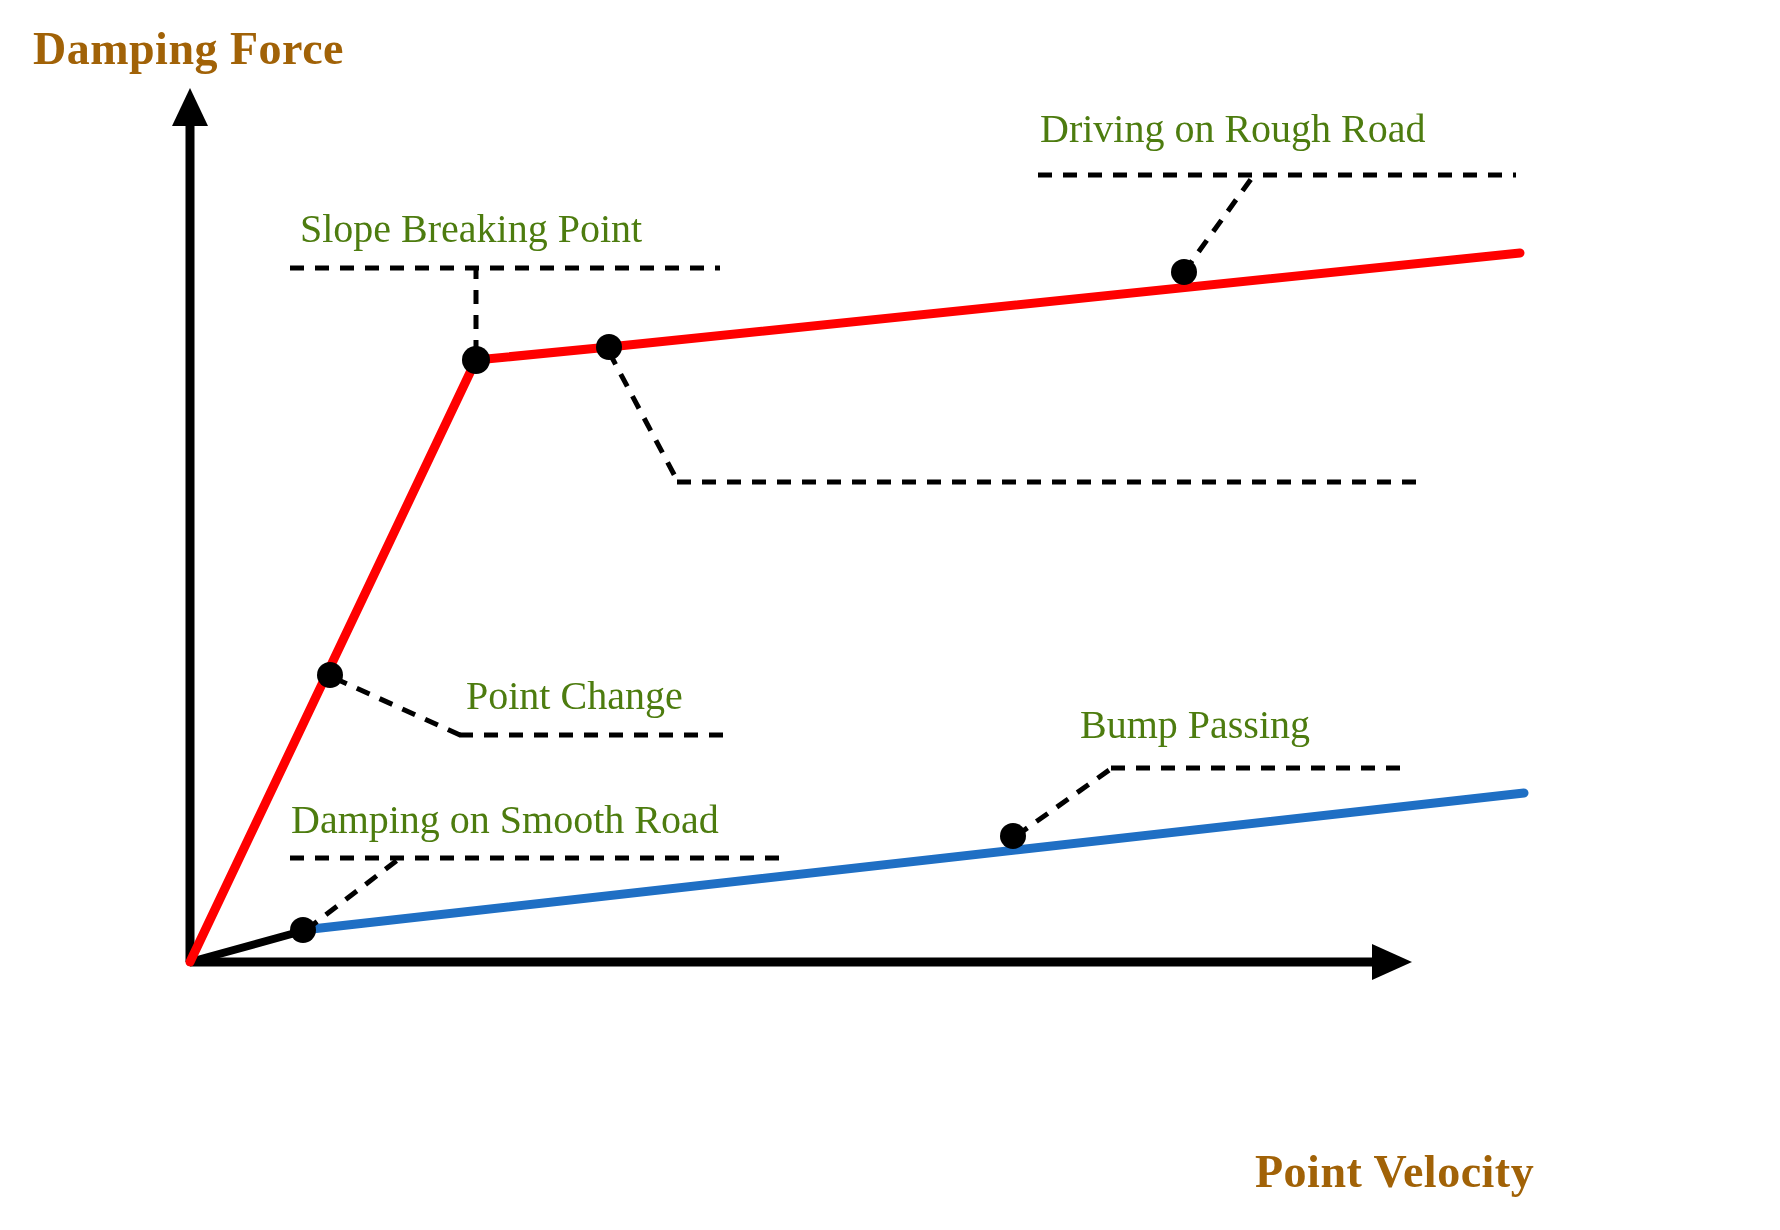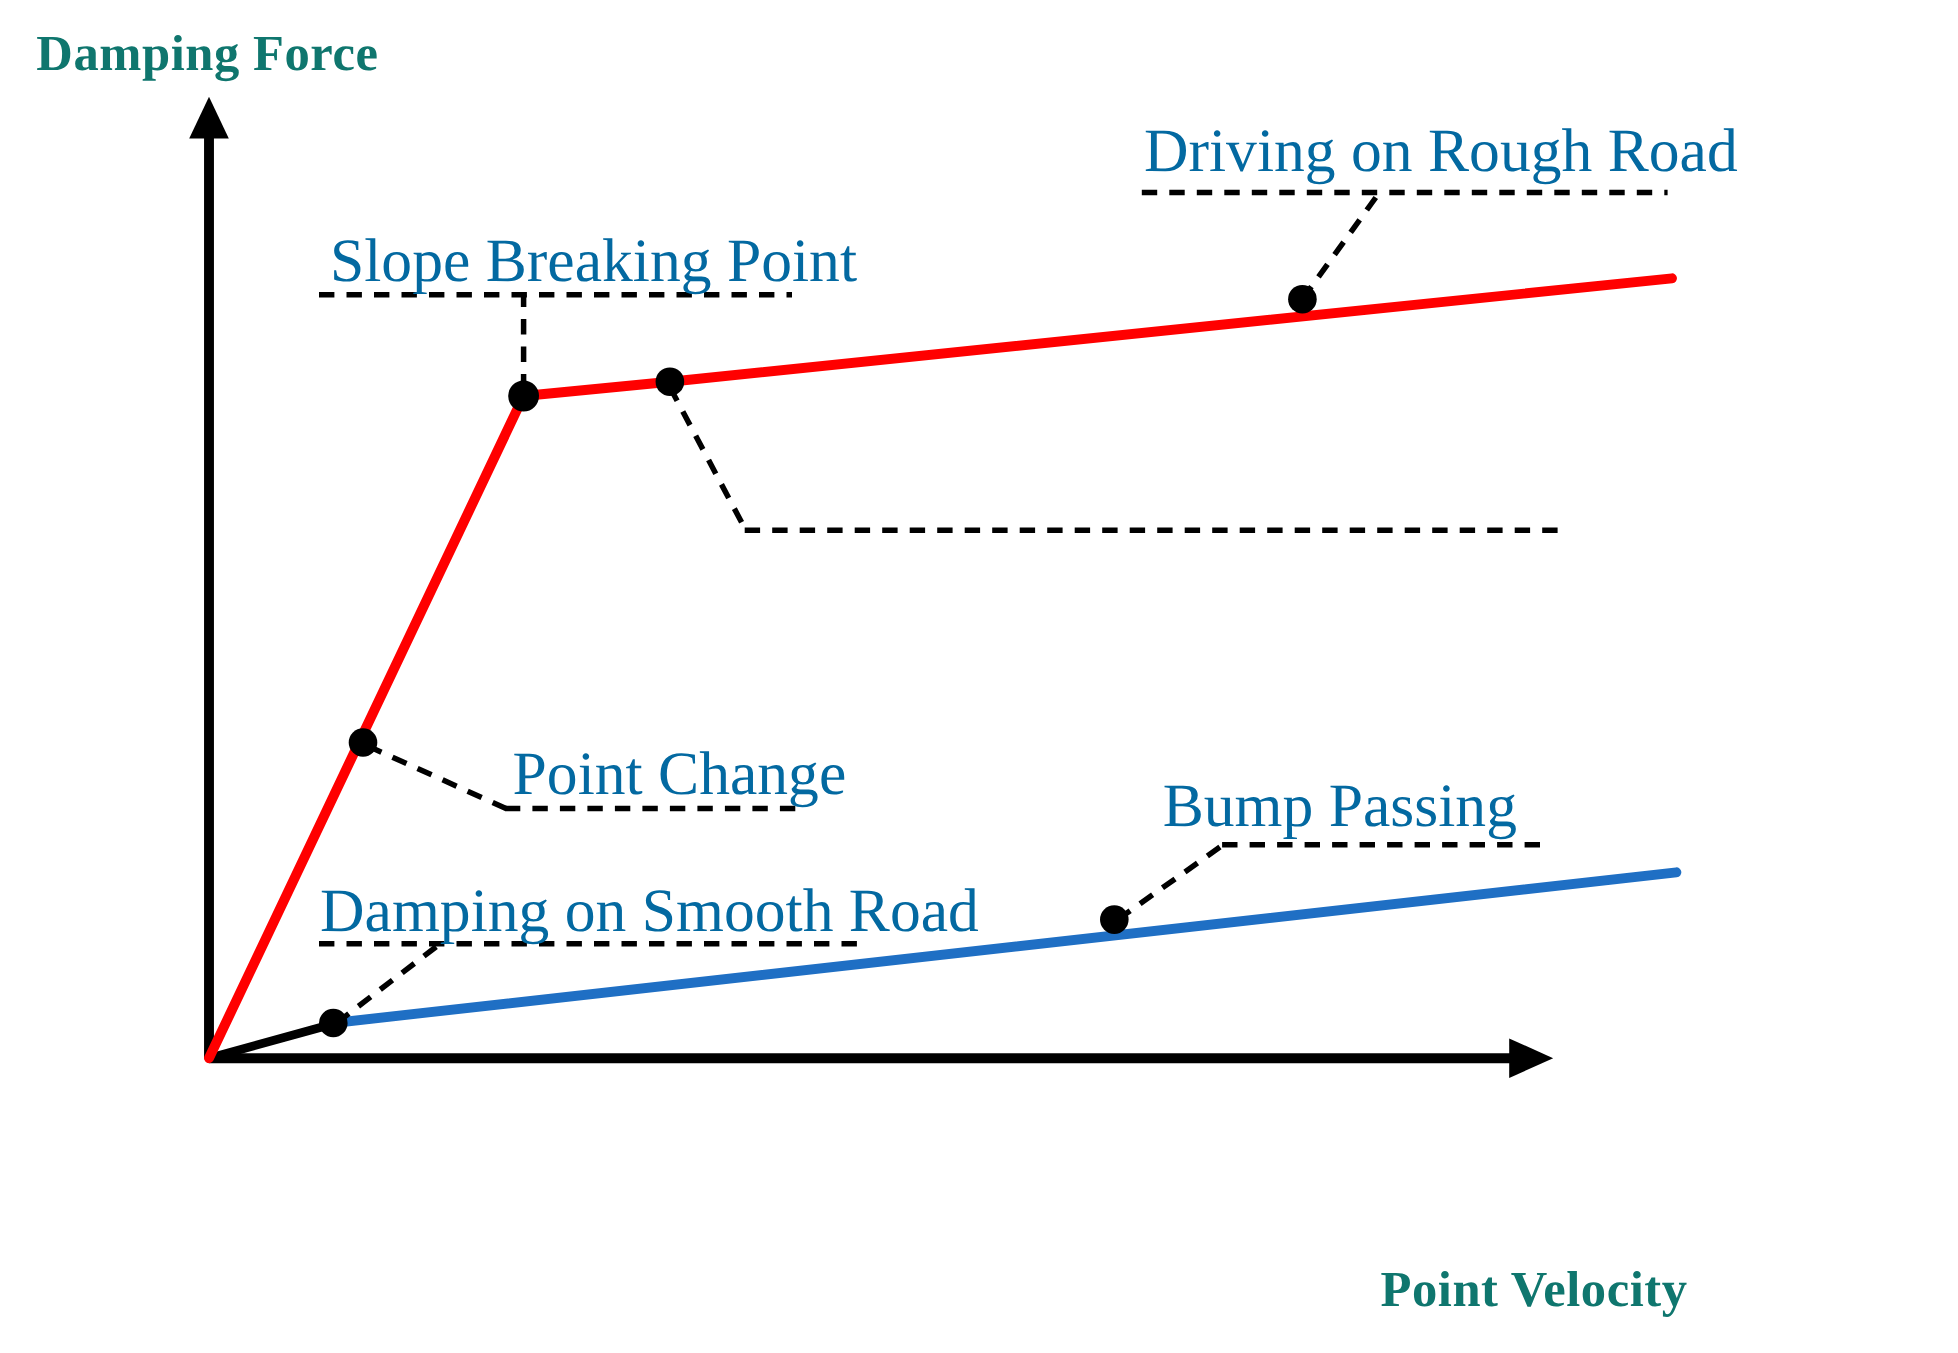--- a/index.html
+++ b/index.html
@@ -20,46 +20,46 @@
     left: 0;
     top: 0;
     width: 1780px;
     height: 1230px;
   }
   .axis-title {
     position: absolute;
     font-family: "Liberation Serif", "DejaVu Serif", serif;
     font-weight: bold;
     font-size: 46px;
-    color: #0f766e;
+    color: #a16207;
     white-space: nowrap;
     letter-spacing: 0.5px;
   }
   #y-axis-title {
     left: 33px;
     top: 22px;
   }
   #x-axis-title {
     left: 1255px;
     top: 1145px;
   }
   .callout-label {
     position: absolute;
     font-family: "Liberation Serif", "DejaVu Serif", serif;
     font-weight: normal;
-    font-size: 56px;
-    color: #0369a1;
+    font-size: 40px;
+    color: #4d7c0f;
     white-space: nowrap;
     line-height: 1;
   }
   #label-slope-breaking-point { left: 300px; top: 209px; }
   #label-driving-rough-road   { left: 1040px; top: 109px; }
   #label-rapid-accel-decel    { left: 695px;  top: 422px; }
   #label-lane-change          { left: 466px;  top: 676px; }
-  #label-bump-passing         { left: 1057px; top: 705px; }
+  #label-bump-passing         { left: 1080px; top: 705px; }
   #label-driving-smooth-road  { left: 291px;  top: 800px; }
 </style>
 </head>
 <body>
 
 <div id="stage">
 
   <svg id="figure" viewBox="0 0 1780 1230">
 
     <g>

